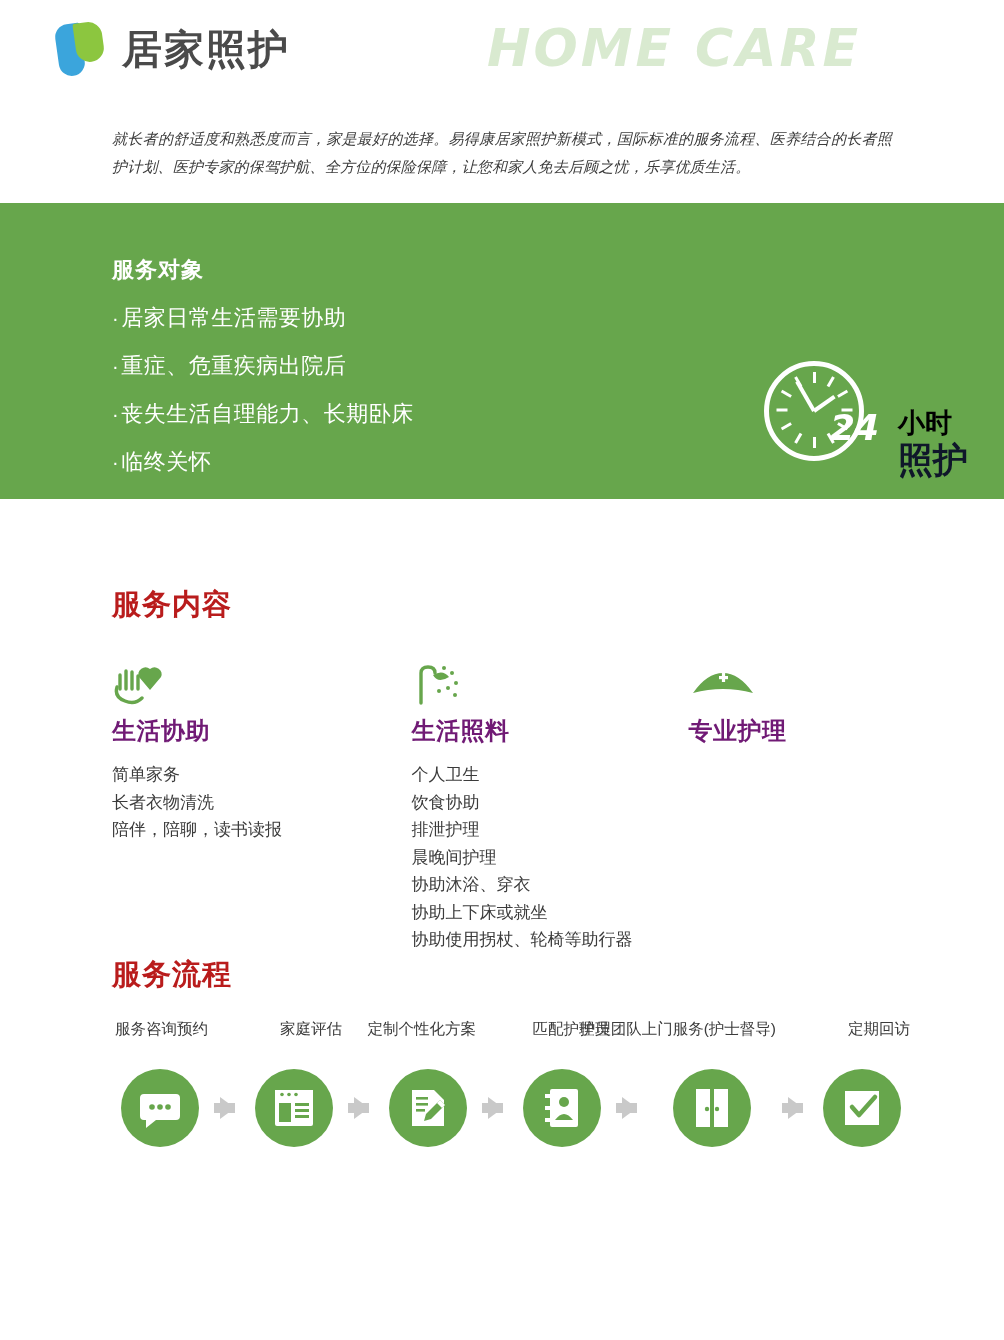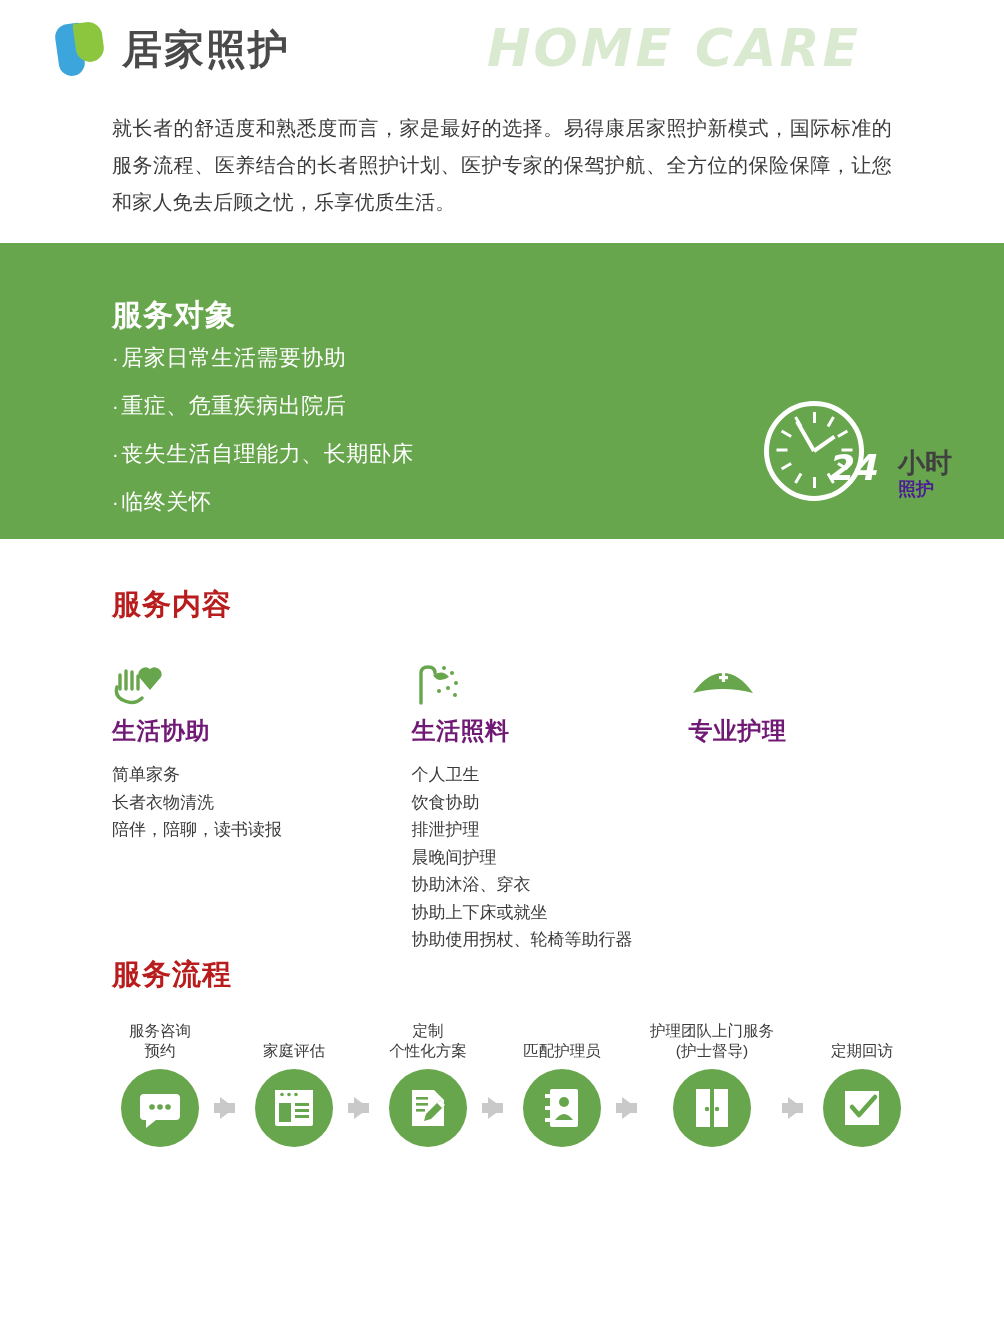--- a/index.html
+++ b/index.html
@@ -65,42 +65,43 @@
     font-size: 52px;
     font-weight: bold;
     font-style: italic;
     color: #d9ead0;
     letter-spacing: 3px;
     font-family: "DejaVu Sans", sans-serif;
   }
 
   
   .intro {
-    margin: 10px 112px 0 112px;
-    font-size: 20px;
+    margin: 25px 112px 0 112px;
+    font-size: 15px;
     line-height: 1.85;
     color: #3b3b3b;
     text-align: justify;
     letter-spacing: 0.2px;
+    font-style: italic;
   }
 
   
   .green-band {
     margin-top: 22px;
     background: #67a64c;
     height: 296px;
     position: relative;
     color: #ffffff;
   }
   .green-band h2 {
     margin: 0;
     position: absolute;
     left: 112px;
     top: 52px;
-    font-size: 30px;
+    font-size: 22px;
     font-weight: bold;
     letter-spacing: 1px;
   }
   .band-list {
     position: absolute;
     left: 112px;
     top: 104px;
     list-style: none;
     margin: 0;
     padding: 0;
@@ -170,29 +171,29 @@
     font-family: "DejaVu Sans", sans-serif;
     letter-spacing: -1px;
     margin-left: 8px;
   }
   .clock-word1 {
     position: absolute;
     left: 134px;
     top: 44px;
     font-size: 27px;
     font-weight: bold;
-    color: #404040;
+    color: #000000;
   }
   .clock-word2 {
     position: absolute;
     left: 134px;
     top: 76px;
-    font-size: 18px;
-    font-weight: bold;
-    color: #4c1d95;
+    font-size: 35px;
+    font-weight: bold;
+    color: #0f172a;
   }
 
   
   .section-title {
     color: #b91c1c;
     font-size: 29px;
     font-weight: bold;
     letter-spacing: 1px;
   }
   #service-content {
@@ -251,21 +252,21 @@
     text-align: center;
     position: relative;
   }
   .flow-label {
     font-size: 15.5px;
     line-height: 1.3;
     color: #3b3b3b;
     margin-bottom: 8px;
     min-height: 42px;
     display: flex;
-    flex-direction: column;
+    flex-direction: row;
     justify-content: flex-end;
     white-space: nowrap;
   }
   .flow-circle {
     width: 78px;
     height: 78px;
     border-radius: 50%;
     background: #67a64c;
     margin: 0 auto;
     display: flex;

